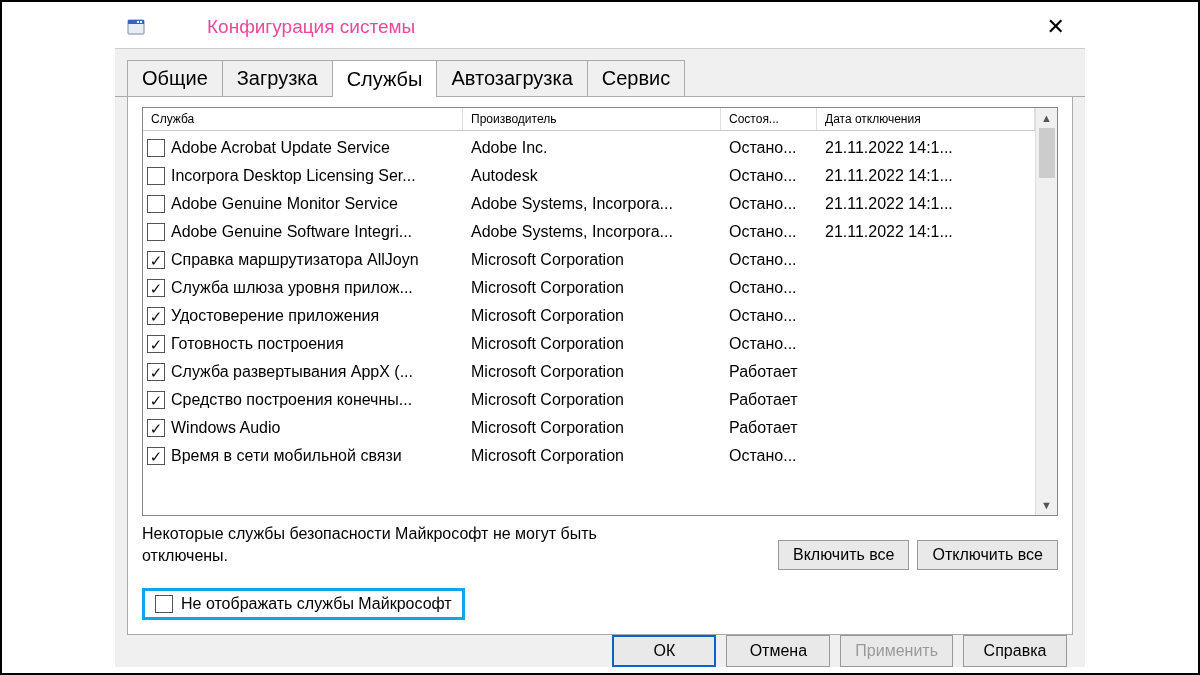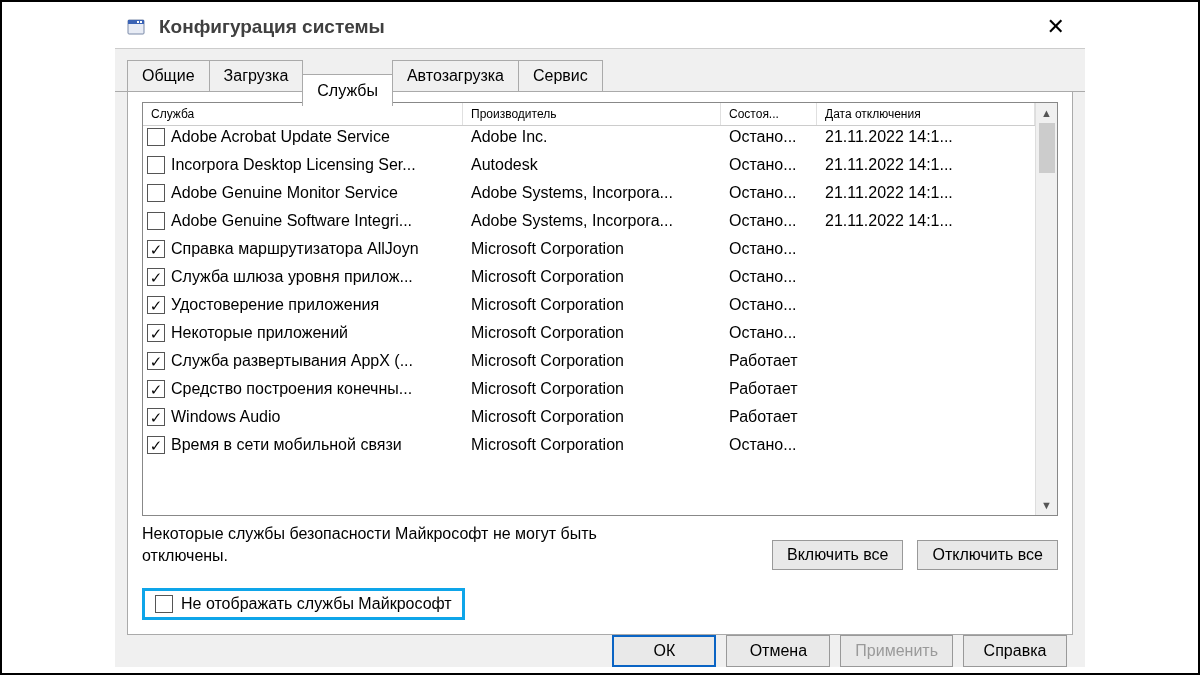--- a/index.html
+++ b/index.html
@@ -32,22 +32,23 @@
     border-bottom: 1px solid #ccc;
     gap: 12px;
   }
   .titlebar .icon {
     width: 22px; height: 22px;
     display: flex; align-items: center; justify-content: center;
   }
   .titlebar .title {
     flex: 1;
     font-size: 19px;
-    font-weight: 700;
-    color: #404040;
+    font-weight: 400;
+    color: #ec4899;
+    margin-left: 48px;
   }
   .close-x {
     font-size: 22px;
     font-weight: 300;
     padding: 0 10px;
     cursor: pointer;
     color: #000;
   }
   .tabstrip {
     display: flex;
@@ -55,28 +56,28 @@
     padding-left: 12px;
     margin-top: 10px;
     border-bottom: 1px solid #aaa;
   }
   .tab {
     padding: 6px 14px;
     border: 1px solid #aaa;
     border-bottom: none;
     background: #f0f0f0;
     margin-right: -1px;
-    font-size: 16px;
+    font-size: 20px;
     cursor: pointer;
     position: relative;
   }
   .tab.active {
     background: #fff;
     z-index: 2;
-    top: 15px;
+    top: 1px;
     padding-top: 7px;
   }
   .tab-content {
     background: #fff;
     border: 1px solid #aaa;
     border-top: none;
     margin: 0 12px;
     flex: 1;
     padding: 10px 14px 14px 14px;
     display: flex;
@@ -107,21 +108,21 @@
     overflow: hidden;
     white-space: nowrap;
     text-overflow: ellipsis;
   }
   .rows {
     flex: 1;
     overflow: hidden;
   }
   .row {
     display: flex;
-    align-items: flex-start;
+    align-items: flex-end;
     height: 28px;
   }
   .cell {
     padding: 2px 8px;
     font-size: 16px;
     overflow: hidden;
     white-space: nowrap;
     text-overflow: ellipsis;
   }
   .cell.first {
@@ -175,21 +176,21 @@
     align-items: center;
     margin-top: 4px;
   }
   .note {
     font-size: 16px;
     max-width: 540px;
     line-height: 1.35;
   }
   .toggle-btns {
     display: flex;
-    gap: 14px;
+    gap: 8px;
     margin-top: 20px;
   }
   .btn {
     padding: 5px 14px;
     font-size: 16px;
     border: 1px solid #999;
     background: #e9e9e9;
     cursor: pointer;
   }
   .btn.disabled {
@@ -315,21 +316,21 @@
                   <span class="cb">✓</span>
                   <span>Удостоверение приложения</span>
                 </div>
                 <div class="cell col-maker">Microsoft Corporation</div>
                 <div class="cell col-status">Остано...</div>
                 <div class="cell col-date"></div>
               </div>
               <div class="row">
                 <div class="cell first col-service">
                   <span class="cb">✓</span>
-                  <span>Некоторые приложений</span>
+                  <span>Готовность построения</span>
                 </div>
                 <div class="cell col-maker">Microsoft Corporation</div>
                 <div class="cell col-status">Остано...</div>
                 <div class="cell col-date"></div>
               </div>
               <div class="row">
                 <div class="cell first col-service">
                   <span class="cb">✓</span>
                   <span>Служба развертывания AppX (...</span>
                 </div>

